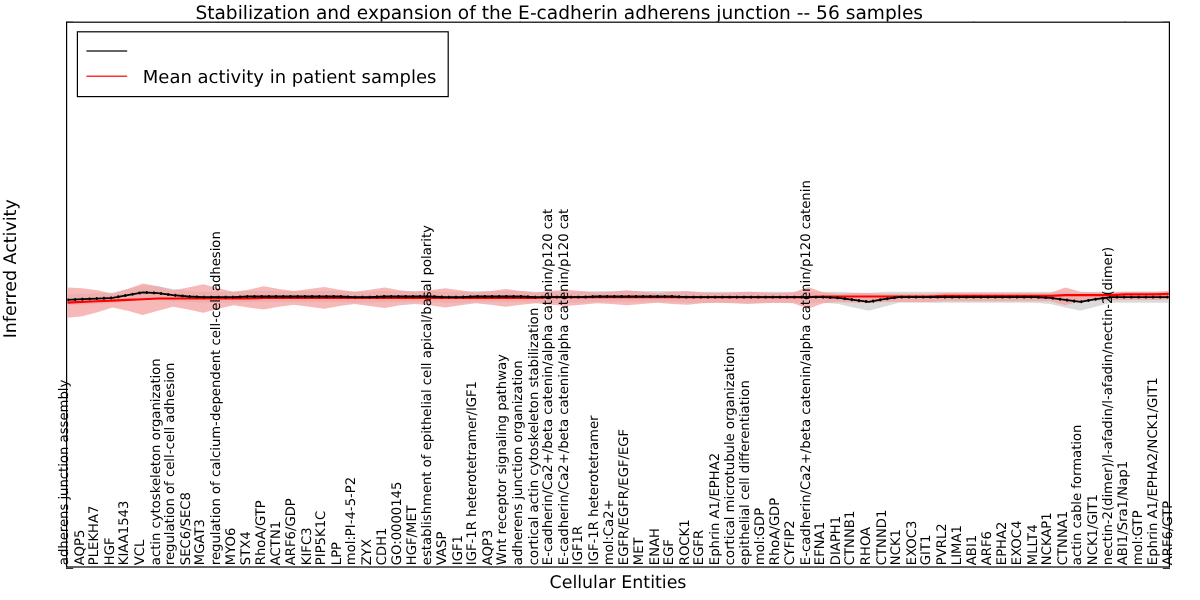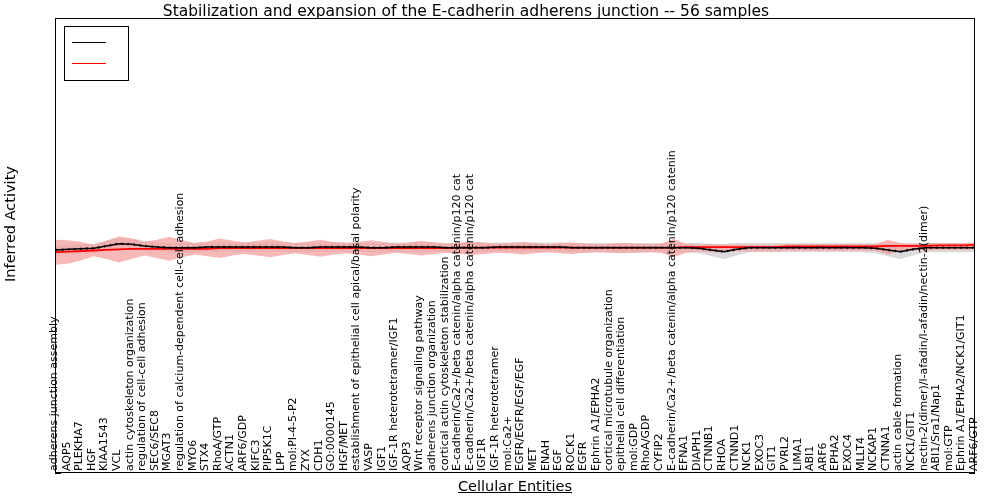--- a/index.html
+++ b/index.html
@@ -25,21 +25,21 @@
     font-size:14.5px;color:#000;transform:rotate(-90deg);transform-origin:center center;
   }
   .ytick-mark{position:absolute;left:55px;width:6px;height:1.2px;background:#000;}
   .ytick-mark.inner{left:969px;}
   .xtick-mark{position:absolute;top:18px;width:1.2px;height:6px;background:#000;}
   .xtick-mark.bottom{top:467px;}
 
   
   #xlabel{
     position:absolute;left:55px;top:478px;width:920px;text-align:center;
-    font-size:14.5px;color:#000;text-decoration:underline;
+    font-size:14.5px;color:#000;
   }
 
   
   .cat-label{
     position:absolute;
     font-size:11px;color:#000;white-space:nowrap;
     transform-origin:left bottom;
     transform:rotate(-90deg);
     line-height:1;
   }
@@ -192,16 +192,17 @@
       <div class="cat-label" style="left: 966.397px; top: 460px;">Ephrin A1/EPHA2/NCK1/GIT1</div>
       <div class="cat-label" style="left: 979px; top: 460px;">ARF6/GTP</div>
     </div>
 
   <div id="legend">
     <div class="legend-row">
       <span class="legend-swatch"></span>
     </div>
     <div class="legend-row">
       <span class="legend-swatch red"></span>
+      <span class="legend-text">Mean activity in patient samples</span>
     </div>
   </div>
 
 </div>
 
 </body></html>

